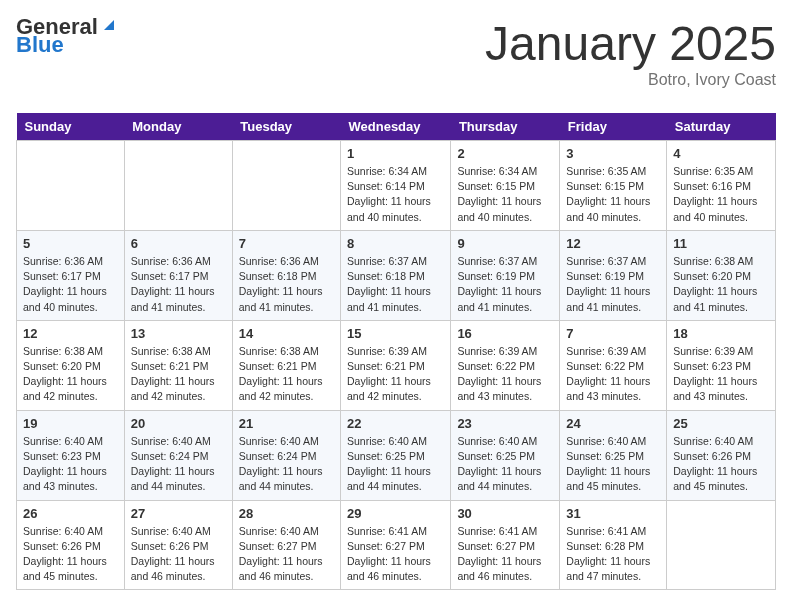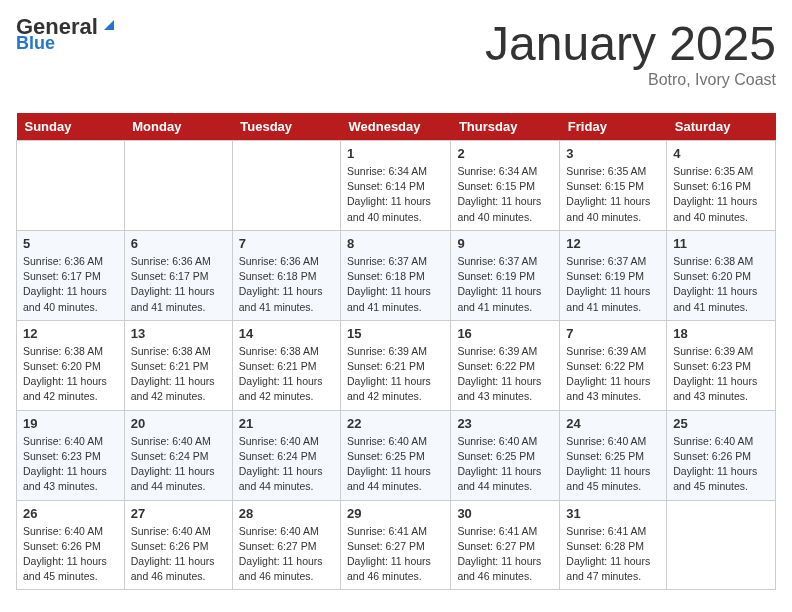--- a/index.html
+++ b/index.html
@@ -36,21 +36,21 @@
     .subtitle {
       font-size: 16px;
       color: #737373;
     }
     .calendar {
       width: 100%;
       border-collapse: collapse;
       font-size: 11px;
     }
     .calendar th {
-      background-color: #b91c1c;
+      background-color: #4c1d95;
       color: #fff;
       text-align: left;
       padding: 6px 8px;
       font-size: 13px;
       font-weight: bold;
     }
     .calendar td {
       border: 1px solid #ccc;
       vertical-align: top;
       padding: 5px 6px;
@@ -80,21 +80,21 @@
 <body>
 
 <div class="header">
   <div class="logo">
     <div class="logo-row">
       <span style="font-size:22px;font-weight:bold;color:#333;">General</span>
       <svg width="18" height="18" viewBox="0 0 18 18" style="margin-left:2px;margin-top:-4px;">
         <polygon points="4,14 14,14 14,4" fill="#2277cc"></polygon>
       </svg>
     </div>
-    <span style="font-size:18px;font-weight:bold;color:#2277cc;margin-top:-4px;">Blue</span>
+    <span style="font-size:22px;font-weight:bold;color:#2277cc;margin-top:-4px;">Blue</span>
   </div>
   <div class="title-area">
     <div class="month-title">January 2025</div>
     <div class="subtitle">Botro, Ivory Coast</div>
   </div>
 </div>
 
 <table class="calendar">
   <thead>
     <tr id="days-header">

